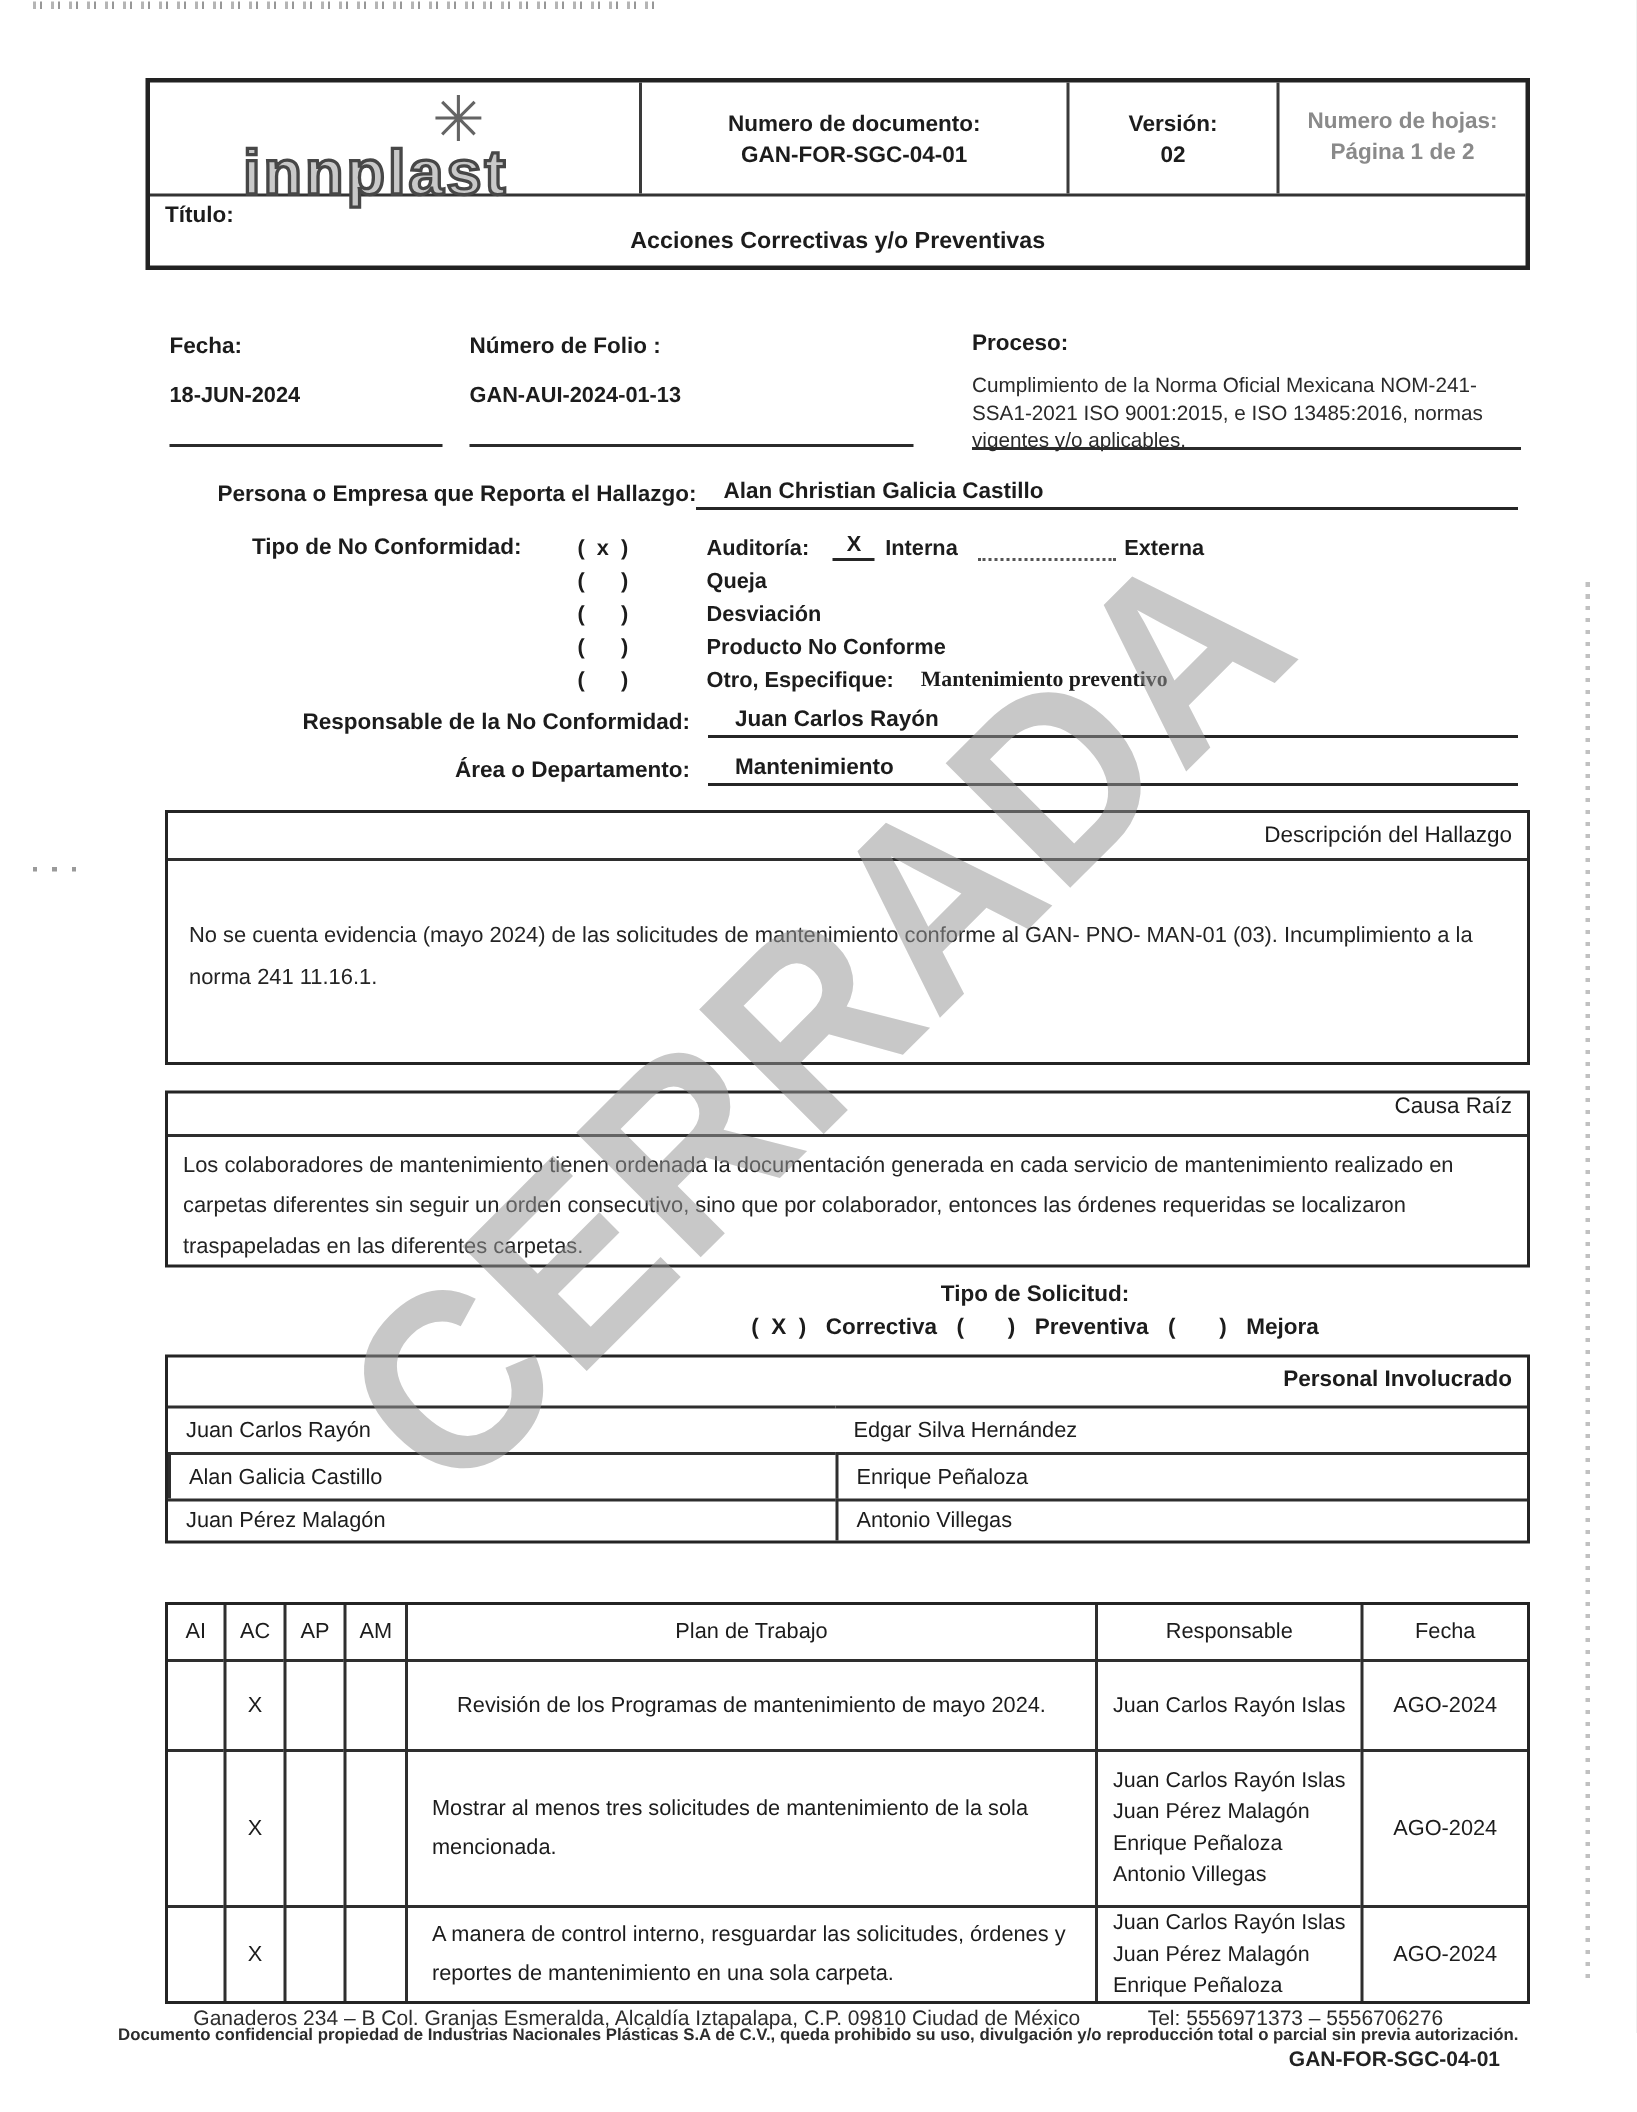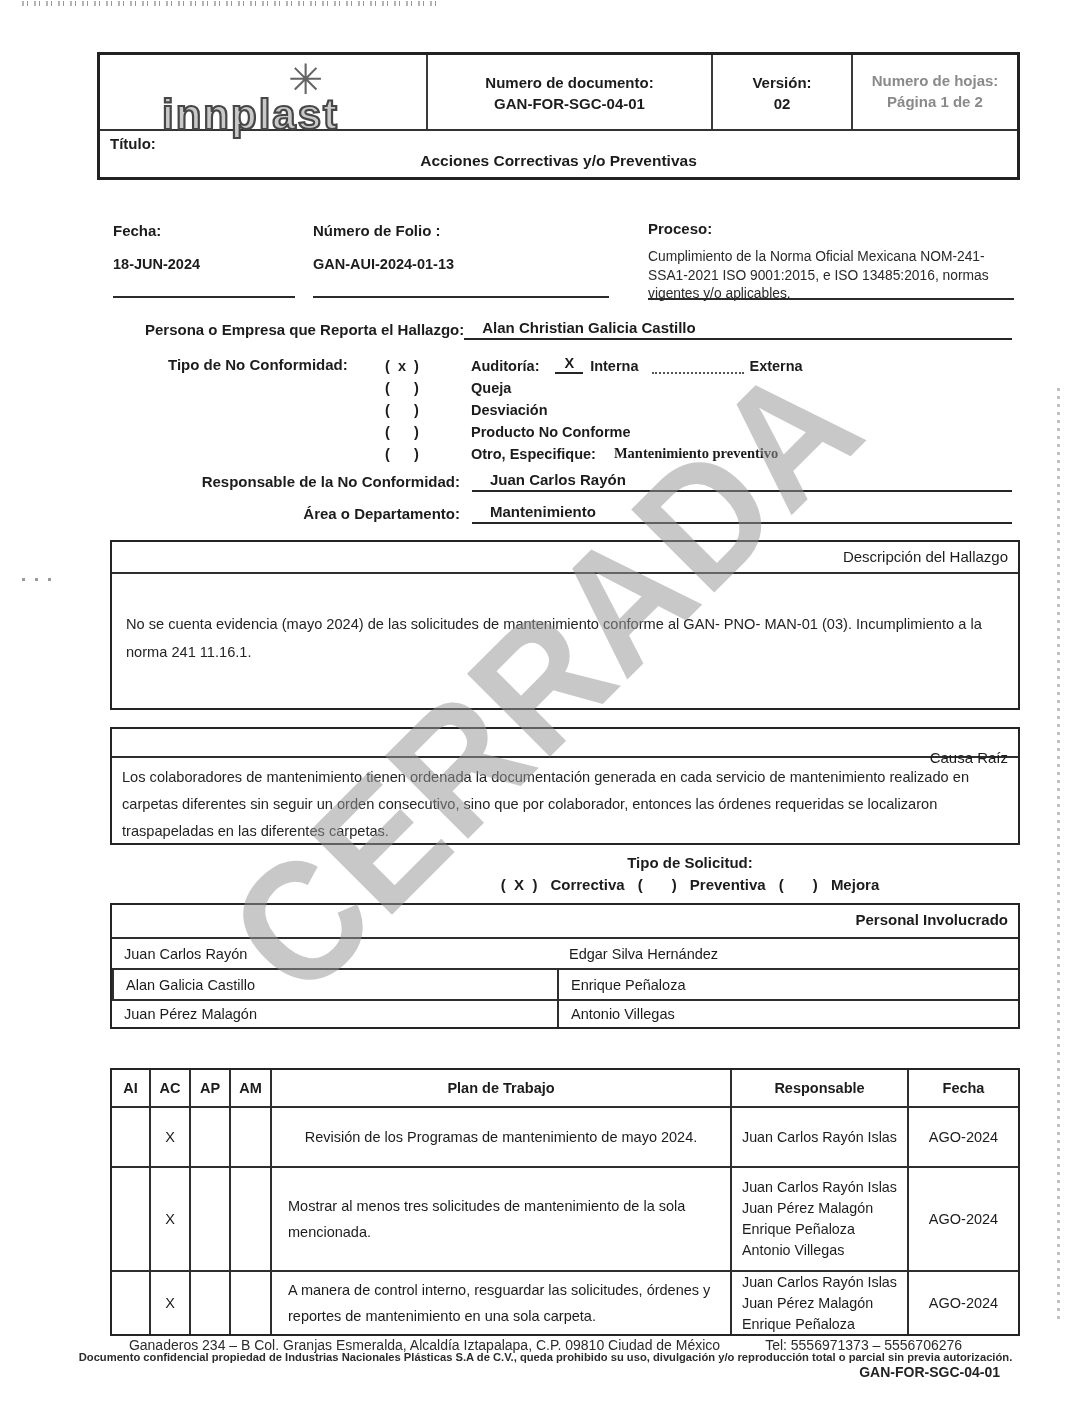--- a/index.html
+++ b/index.html
@@ -69,42 +69,42 @@
   .opt .blank { width:92px; border-bottom:2px dotted #555; margin-left:14px; height:16px; }
   .opt .w2 { margin-left:5px; font-size:14.5px; font-weight:700; }
   .opt .oval { margin-left:18px; font-size:14.5px; font-weight:700; white-space:nowrap;font-family:Liberation Serif, serif; }
   
   .sec-box { position:absolute; left:110px; width:910px; border:2.5px solid #242424; background:transparent; }
   .sec-head { height:32px; border-bottom:2.5px solid #2e2e2e; text-align:right; padding:6px 10px 0 0;
     font-size:15px; font-weight:400; }
   .box-hallazgo { top:540px; height:170px; }
   .box-hallazgo .sec-body { padding:36px 16px 0 14px; font-size:14.6px; line-height:28px; color:#242424; }
   .box-causa { top:727px; height:118px; }
-  .box-causa .sec-head { height:29px; padding-top:20px; }
+  .box-causa .sec-head { height:29px; padding-top:0; }
   .box-causa .sec-body { padding:6px 16px 0 10px; font-size:14.6px; line-height:27px; color:#242424; }
   
   .solicitud { position:absolute; left:270px; top:854px; width:840px; text-align:center; }
   .sol-title { font-size:15px; font-weight:700; }
   .sol-line { margin-top:5px; display:flex; justify-content:center; align-items:flex-end; gap:13px;
     font-size:15px; font-weight:700; }
   .sol-line .mark { white-space:pre; }
   
   .personal { position:absolute; left:110px; top:903px; width:910px; border:2.5px solid #242424;
     display:grid; grid-template-columns:445px 1fr; grid-template-rows:32px 31px 31px 28px; }
   .p-head { grid-column:1 / -1; text-align:right; padding:6px 10px 0 0; font-size:15px; font-weight:700; }
   .p-cell { border-top:2px solid #2e2e2e; padding-left:12px; font-size:14.5px; display:flex; align-items:center; }
   .p-cell.c2 { border-left:2px solid #2e2e2e; }
   
   .plan { position:absolute; left:110px; top:1068px; width:910px; border:2.5px solid #242424;
     display:grid; grid-template-columns:37px 40px 40px 41px 460px 177px 1fr;
     grid-template-rows:36px 60px 104px 64px; }
   .g { border-left:2px solid #2e2e2e; border-top:2px solid #2e2e2e;
     display:flex; align-items:center; justify-content:center; font-size:14.5px; }
   .g.first-col { border-left:none; }
-  .g.hrow { border-top:none; font-weight:700;text-align:right; }
+  .g.hrow { border-top:none; font-weight:400;text-align:right; }
   .g.plan-left { justify-content:flex-start; text-align:left; padding:0 16px; line-height:26px; }
   .g.plan-center { text-align:center; padding:0 8px; }
   .g.resp { white-space:pre-line; text-align:left; line-height:21px; font-size:14.3px; padding:2px 4px; }
   
   .footer1 { position:absolute; left:0; top:1337px; width:100%; display:flex; justify-content:center; gap:45px;
     font-size:14px; font-weight:400; color:#2c2c2c; }
   .footer2 { position:absolute; left:0; top:1351px; width:100%; text-align:center;
     font-size:11.2px; font-weight:700; color:#2c2c2c; }
   .footer-code { position:absolute; right:91px; top:1364px; font-size:14px; font-weight:700; color:#222; }
 </style>

